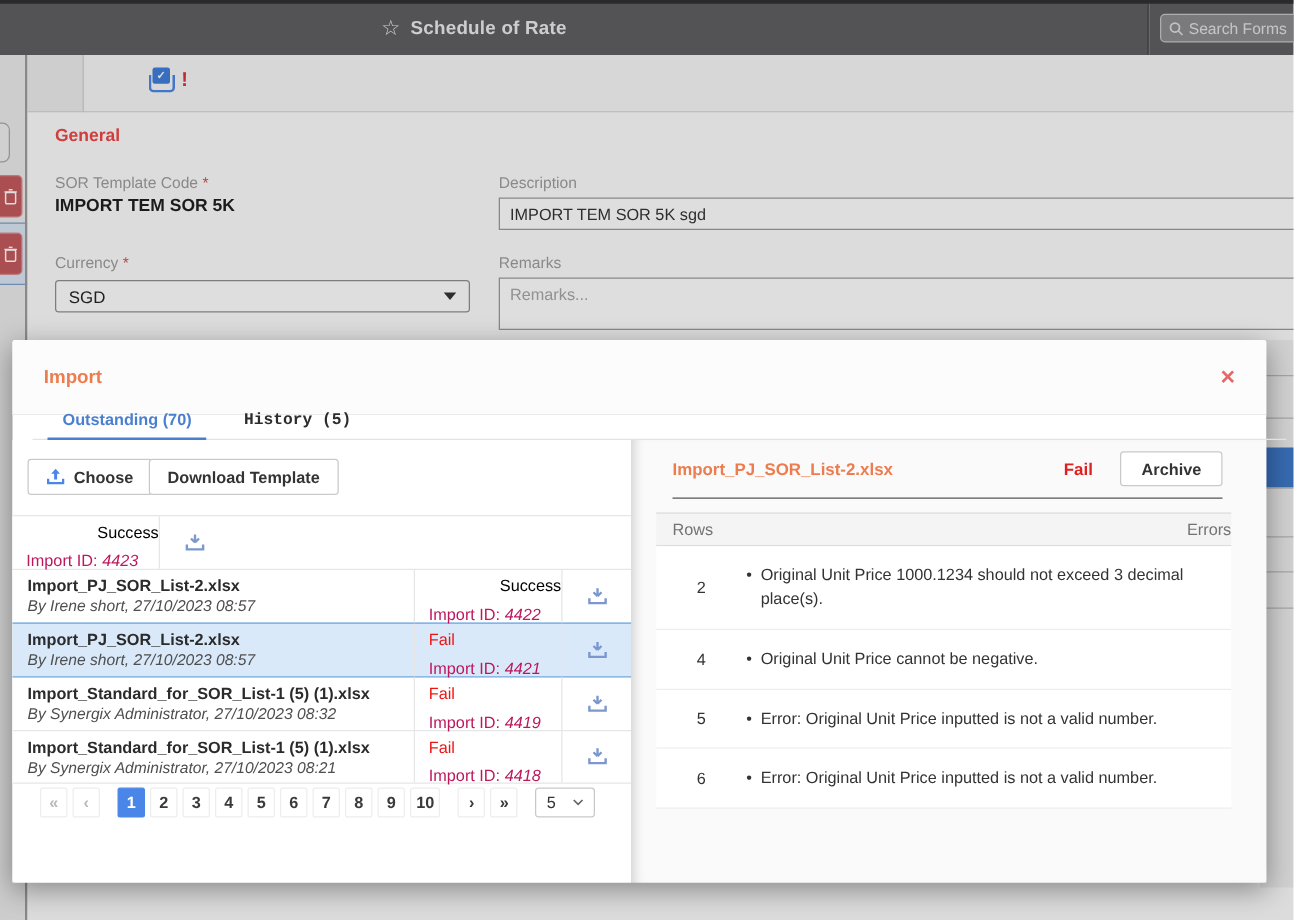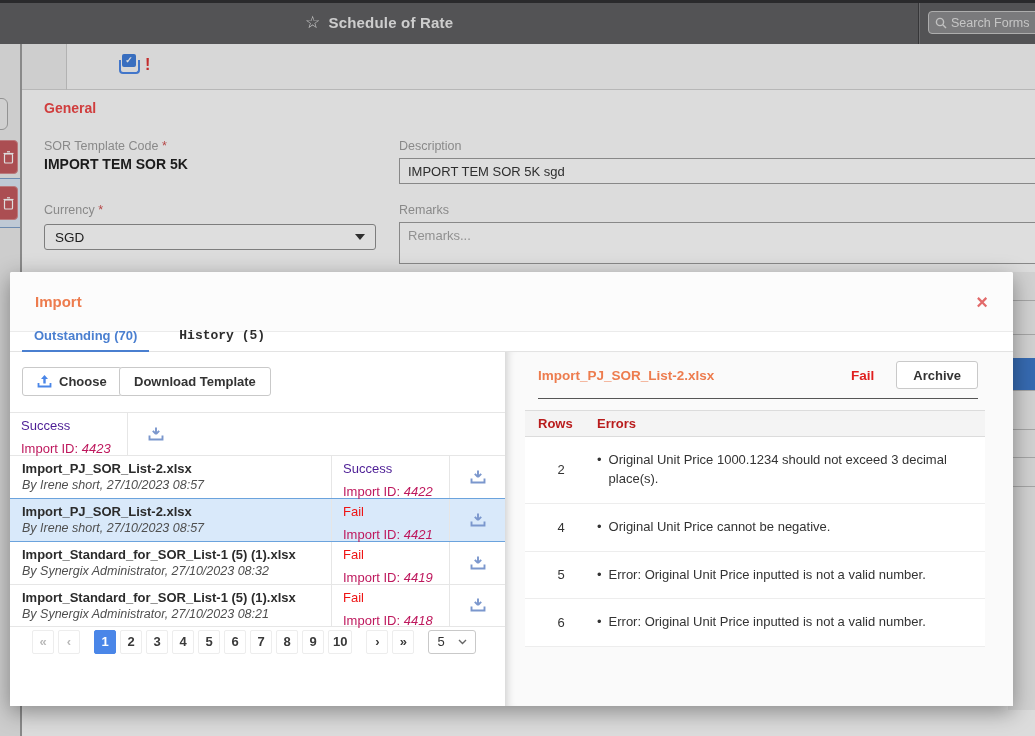--- a/index.html
+++ b/index.html
@@ -68,21 +68,21 @@
   .backdrop { position:absolute; inset:0; background:rgba(20,20,20,0.14); }
 
   
   .modal { position:absolute; left:10px; top:272px; width:1003px; height:434px; background:#fff;
            box-shadow:0 6px 22px rgba(0,0,0,0.38); border-radius:2px; }
   .modal-header { position:absolute; left:0; top:0; width:100%; height:60px; background:#fcfcfc; border-bottom:1px solid #ebebeb;
                   display:flex; align-items:center; justify-content:space-between; padding:0 25px; border-radius:2px 2px 0 0; }
   .modal-title { color:#ed7c4e; font-size:15px; font-weight:bold; }
   .modal-close { color:#e26a6a; font-size:20px; font-weight:bold; cursor:pointer; line-height:1; }
 
-  .tabs-row { position:absolute; left:0; top:46px; width:100%; height:34px; border-bottom:1px solid #e3e3e3; display:flex; padding-left:12px; }
+  .tabs-row { position:absolute; left:16px; top:46px; width:100%; height:34px; border-bottom:1px solid #e3e3e3; display:flex; padding-left:12px; }
   .tab { height:34px; display:flex; align-items:center; padding:0 12px; font-size:13px; font-weight:bold; position:relative; cursor:pointer; }
   .tab.active { color:#4a7fd0; }
   .tab.active::after { content:""; position:absolute; left:0; right:0; bottom:-1px; height:3px; background:#4a7fd0; }
   .tab.inactive { color:#2d2d2d; margin-left:18px;font-family:Liberation Mono, monospace; }
 
   .panel-left { position:absolute; left:0; top:80px; width:495px; height:354px; background:#fff; }
   .panel-right { position:absolute; left:495px; top:80px; width:508px; height:354px; background:#fafafa;
                  box-shadow:inset 9px 0 9px -7px rgba(0,0,0,0.18); }
 
   .btn { border:1px solid #c9c9c9; background:#fff; border-radius:3px; font-family:"Liberation Sans", sans-serif;
@@ -94,21 +94,21 @@
   .file-row { display:flex; height:43px; border-top:1px solid #e6e6e6; background:#fff; }
   .file-row:last-child { border-bottom:1px solid #e6e6e6; }
   .file-row.selected { background:#d9e9fa; border-top:1px solid #6ba3dd; }
   .file-row.selected + .file-row { border-top:1px solid #6ba3dd; }
   .cell-file { width:322px; padding:5px 0 0 12px; border-right:1px solid #e6e6e6; overflow:hidden; }
   .cell-status { width:118px; padding:5px 0 0 11px; border-right:1px solid #e6e6e6; }
   .cell-dl { width:55px; display:flex; align-items:center; justify-content:center; }
   .fname { font-size:13px; font-weight:bold; color:#2b2b2b; white-space:nowrap; }
   .fby { font-size:12.5px; font-style:italic; color:#4f4f4f; margin-top:2px; white-space:nowrap; }
   .status-line { font-size:13px; }
-  .status-line.success { color:#4c1d95; }
+  .status-line.success { color:#000000;text-align:right; }
   .status-line.fail { color:#ee1414; }
   .import-id { font-size:13px; color:#be185d; margin-top:8px; }
   .import-id .num { font-style:italic; }
 
   .pagination { position:absolute; left:0px; top:277px; width:495px; height:25px; display:flex; align-items:center; gap:4px; padding-left:22px; }
   .pg-btn { min-width:22px; height:24px; display:flex; align-items:center; justify-content:center; font-size:13px; font-weight:bold;
             color:#3a3a3a; background:#fff; border:1px solid #ededed; border-radius:2px; cursor:pointer; padding:0 4px; }
   .pg-btn.disabled { color:#b9b9b9; }
   .pg-btn.active { background:#4a86e8; color:#fff; border-color:#4a86e8; }
   .pg-gap { width:6px; }
@@ -117,23 +117,23 @@
   .pg-size .val { font-size:13px; color:#333; }
 
   .detail-head { position:absolute; left:33px; top:8px; width:462px; height:30px; display:flex; align-items:center; }
   .detail-file { color:#ed7c4e; font-size:13.5px; font-weight:bold; flex:1; }
   .detail-status { color:#e01f1f; font-size:13.5px; font-weight:bold; margin-right:22px; }
   .archive-btn { height:28px; padding:0 16px; justify-content:center; margin-right:22px; }
   .detail-divider { position:absolute; left:33px; top:46px; width:440px; height:1px; background:#555; }
 
   .err-table { position:absolute; left:20px; top:58px; width:460px; }
   .err-head { display:flex; height:27px; background:#f4f4f4; border-top:1px solid #dcdcdc; border-bottom:1px solid #dcdcdc;
-              align-items:center; font-size:13px; font-weight:bold; color:#b91c1c; }
+              align-items:center; font-size:13px; font-weight:normal; color:#737373; }
   .err-head .h-rows { width:72px; padding-left:13px; }
-  .err-head .h-errors { flex:1; text-align:left; }
+  .err-head .h-errors { flex:1; text-align:right; }
   .err-row { display:flex; background:#fff; border-bottom:1px solid #ededed; align-items:center; }
   .err-row .c-row { width:72px; text-align:center; font-size:13px; color:#333; }
   .err-row .c-msg { flex:1; font-size:13px; color:#333; padding:14px 10px 14px 0; display:flex; gap:7px; line-height:1.45; }
   .bullet { color:#333; font-size:13px; }
 
   
   .upload-icon svg, .download-icon svg, .chevron-icon svg, .trash-icon svg, .search-icon svg { display:block; }
 </style>
 </head>
 <body>

